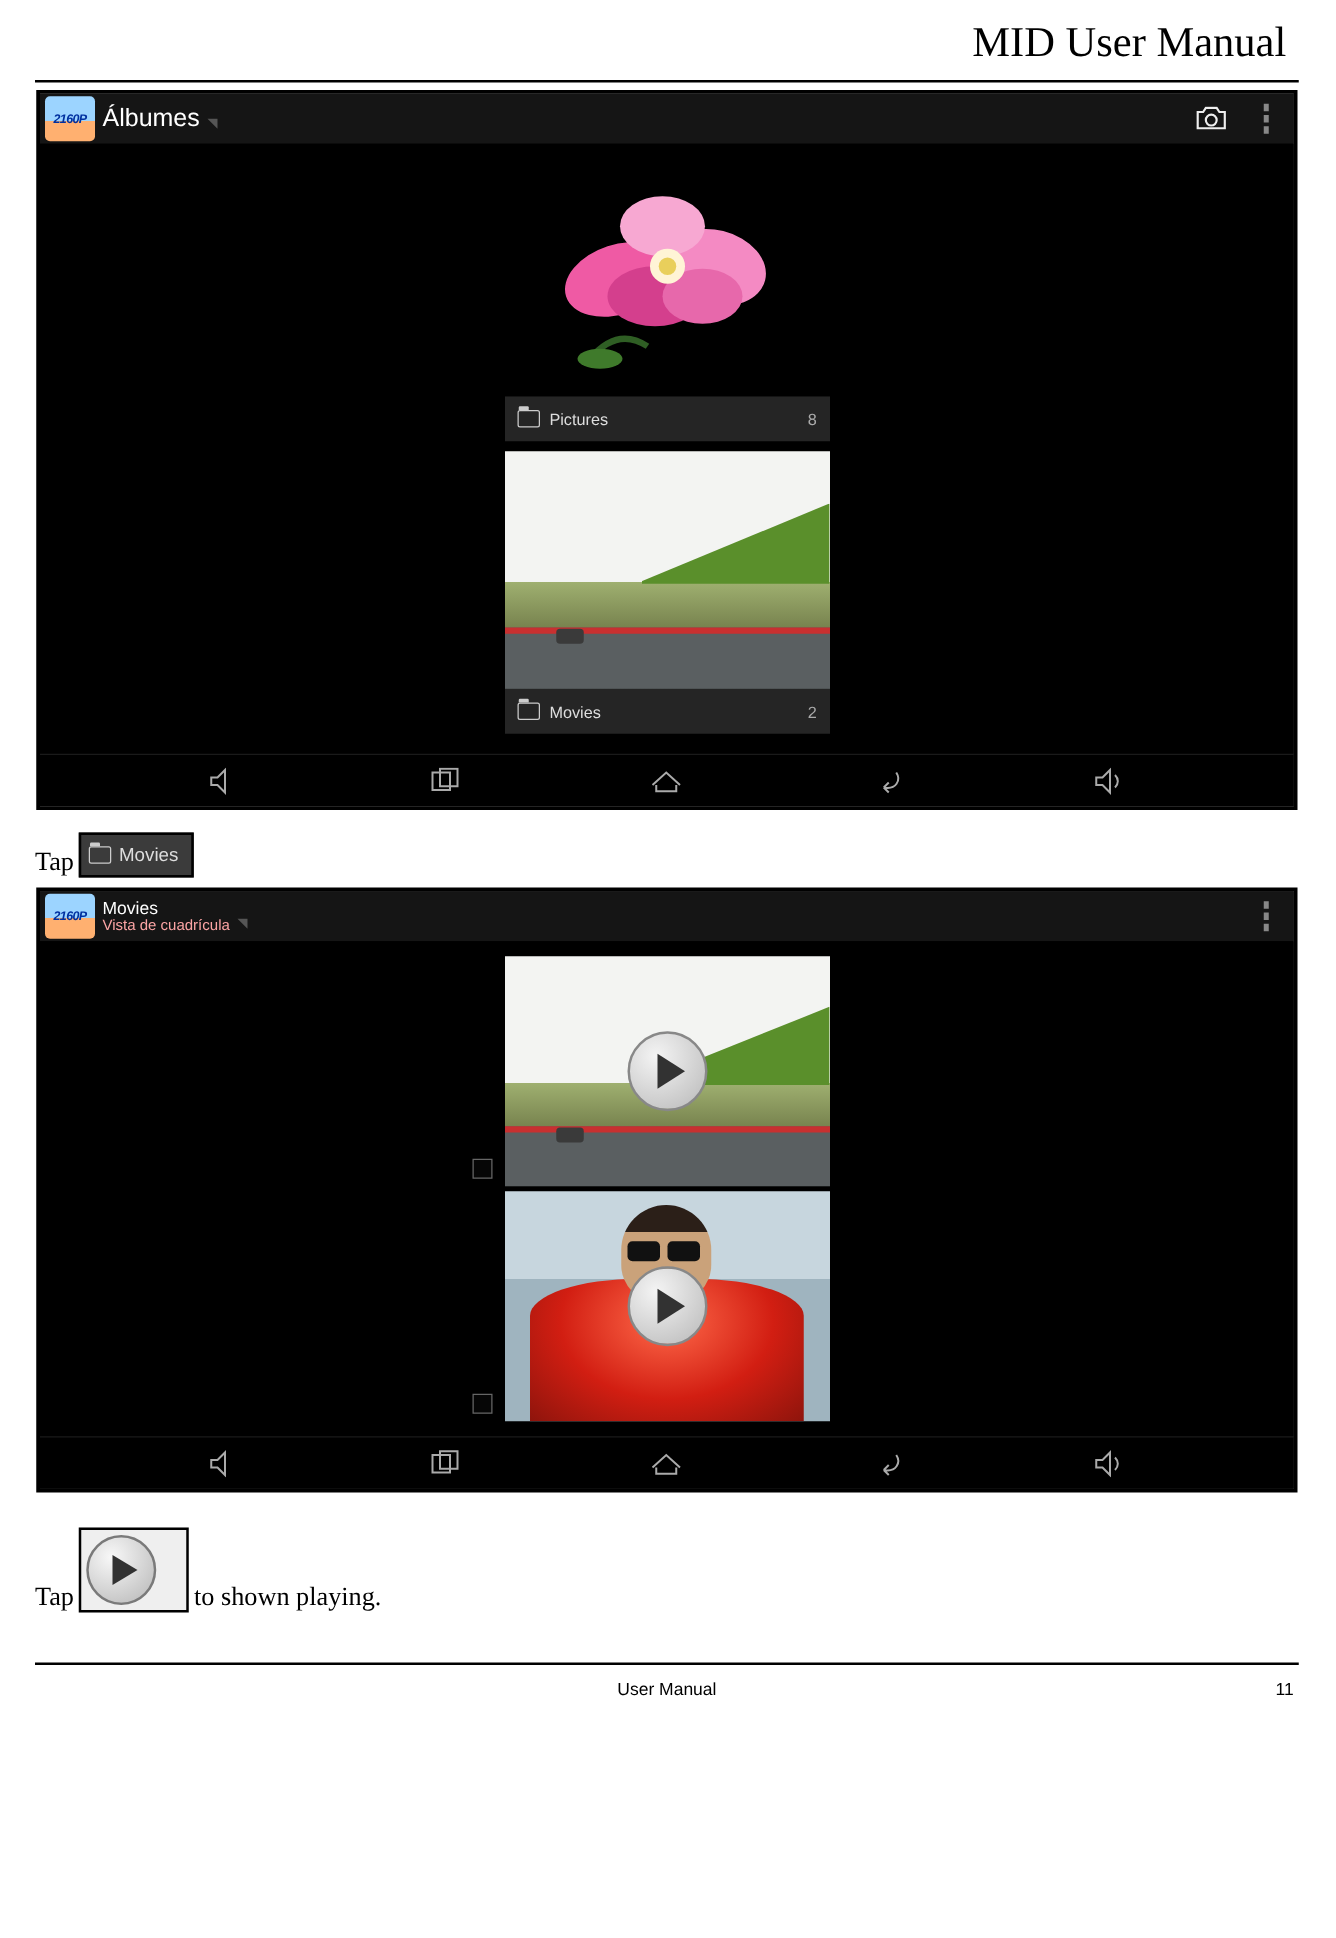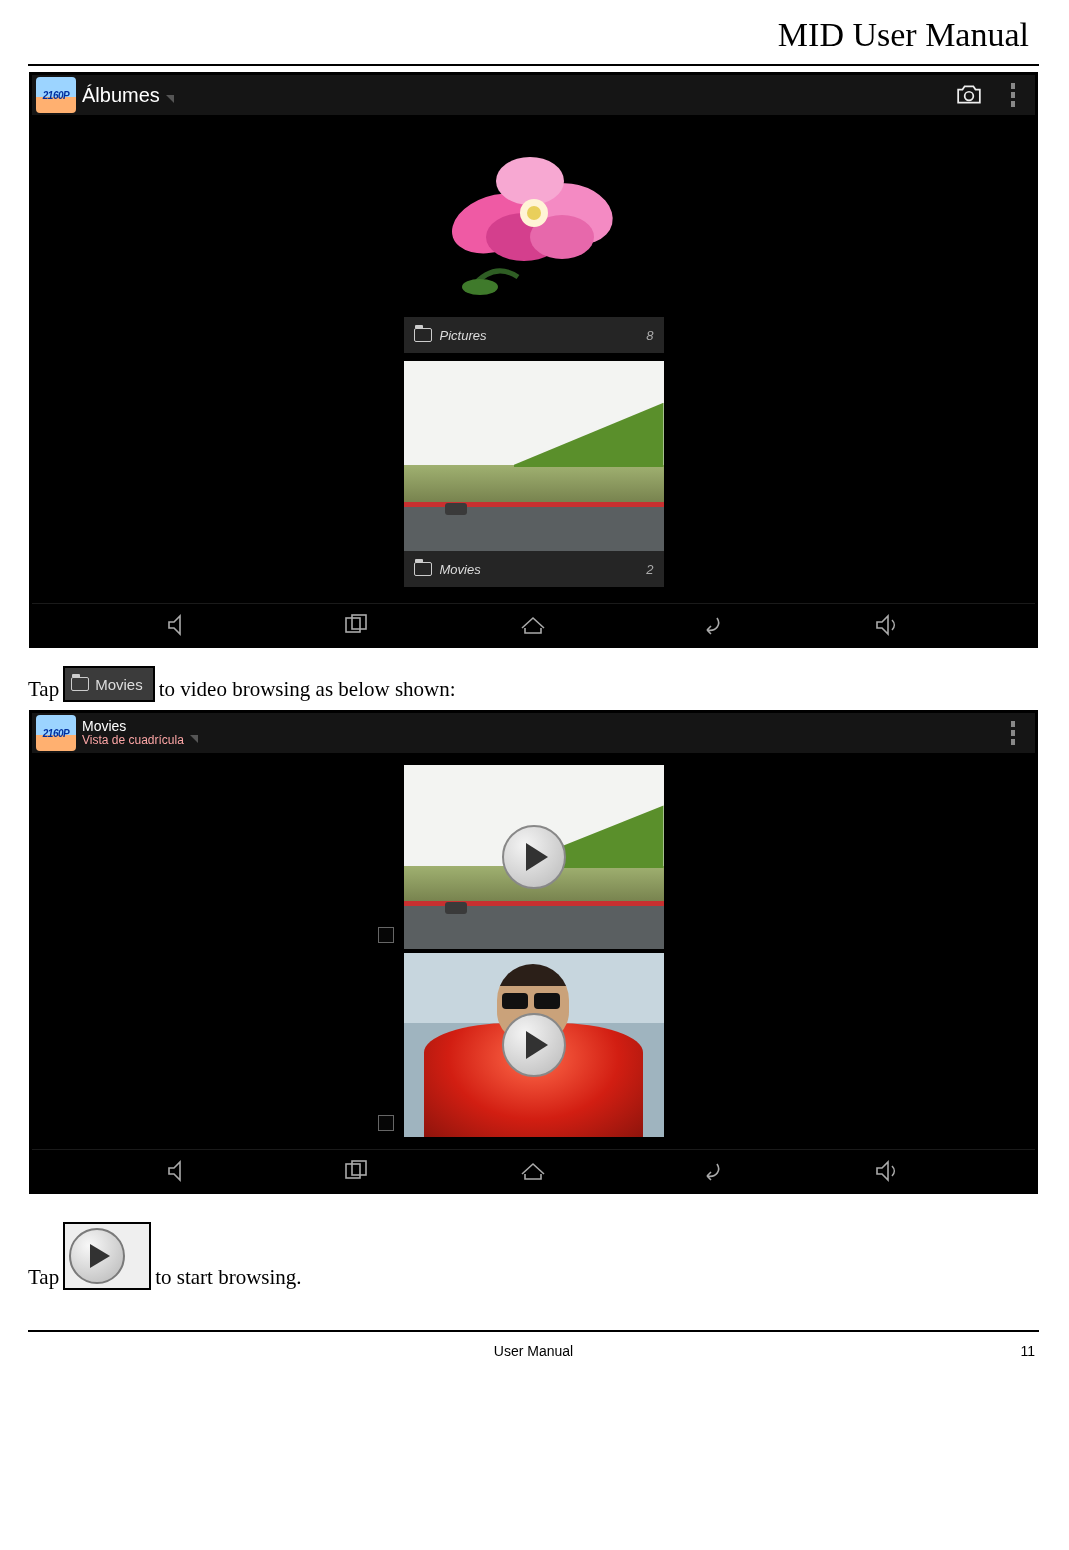--- a/index.html
+++ b/index.html
@@ -133,21 +133,21 @@
     background: #888;
   }
 
   
   .content-area {
     background: #000;
     display: flex;
     justify-content: center;
     padding: 12px 0 8px 0;
   }
-  .album-col { width: 260px; font-style: italic; }
+  .album-col { width: 260px; }
   .album-card { width: 260px; margin-bottom: 8px; }
   .album-thumb {
     width: 260px;
     height: 190px;
     background: #222;
     position: relative;
     overflow: hidden;
   }
   .album-bar {
     height: 36px;
@@ -482,21 +482,20 @@
 
     </div>
   </div>
 
   <div class="body-line">
     <span>Tap  </span>
     <span class="inline-chip">
       <span class="fi"></span>
       <span>Movies</span>
     </span>
-    <span>to video browsing as below shown:</span>
   </div>
 
   <div class="shot">
     <div class="shot-inner">
 
       <div class="appbar">
         <div class="logo">
           <span>2160P</span>
         </div>
         <div class="appbar-title-wrap">
@@ -577,21 +576,21 @@
       </div>
 
     </div>
   </div>
 
   <div class="body-line" style="margin-top:28px;">
     <span>Tap </span>
     <span class="inline-play">
       <span class="disc"></span>
     </span>
-    <span>to start browsing.</span>
+    <span>to shown playing.</span>
   </div>
 
   <hr class="footer-rule">
   <div class="footer">
     <span style="width:40px;"></span>
     <span class="footer-center">User Manual</span>
     <span class="footer-right">11</span>
   </div>
 
 </div>

